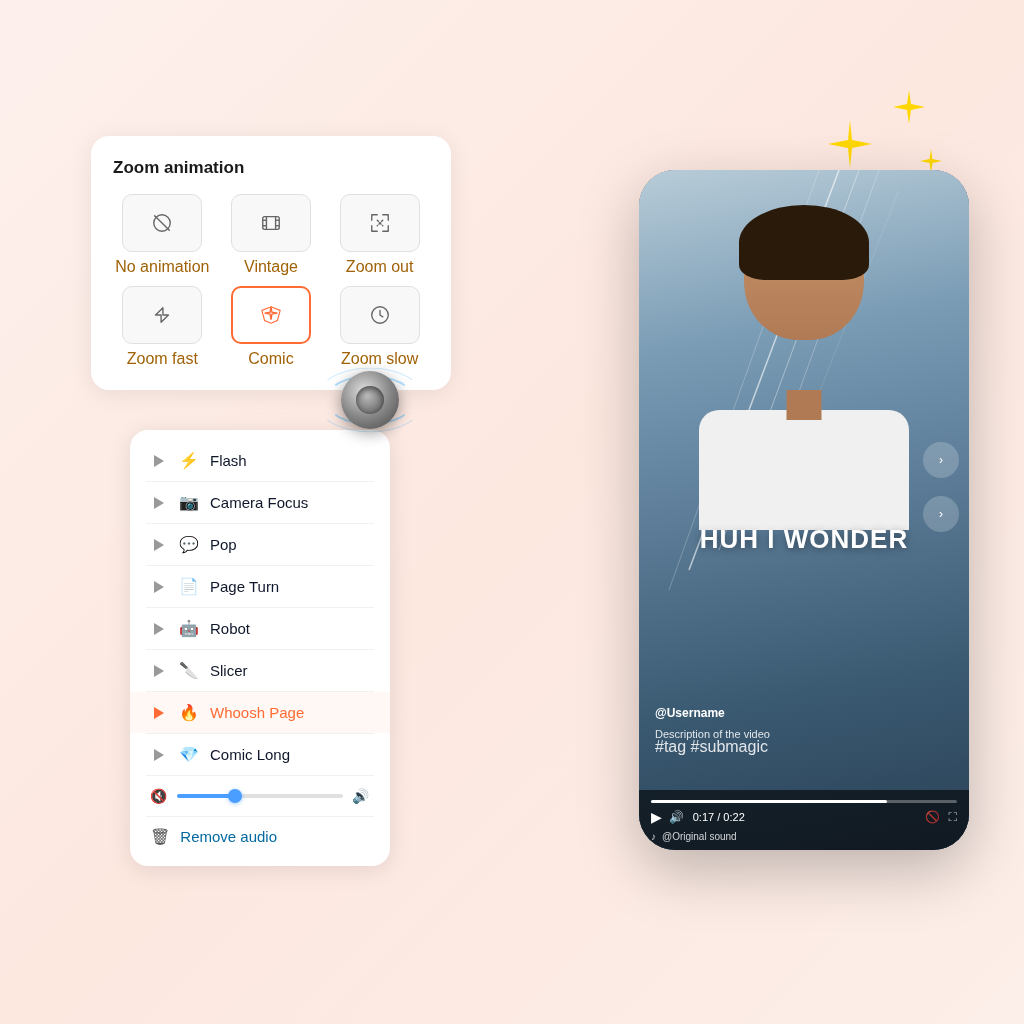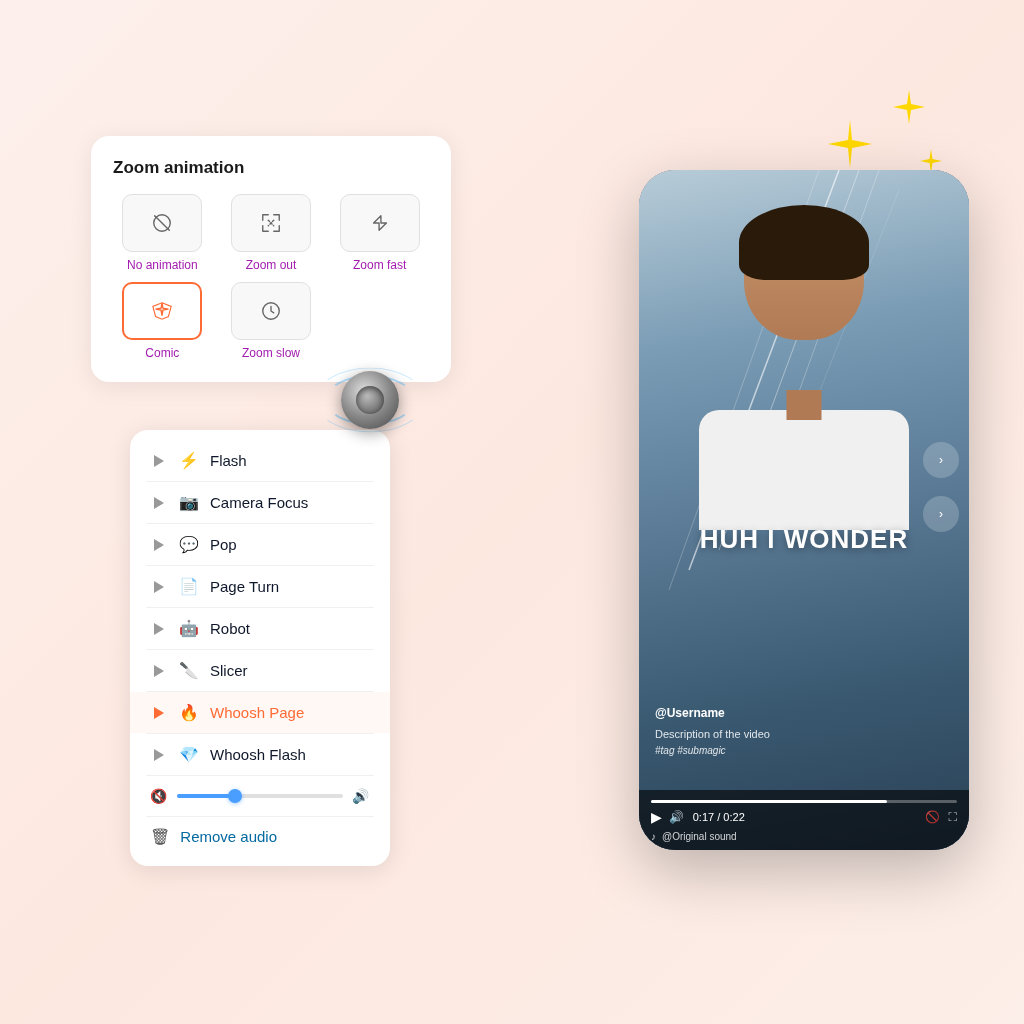--- a/index.html
+++ b/index.html
@@ -52,22 +52,22 @@
       justify-content: center;
       cursor: pointer;
       font-size: 20px;
       color: #666;
     }
     .zoom-btn.selected {
       border: 2px solid #ff6b35;
       background: #fff;
     }
     .zoom-label {
-      font-size: 12px;
-      color: #a21caf;
+      font-size: 16px;
+      color: #a16207;
       text-align: center;
     }
     .zoom-btn svg {
       width: 22px;
       height: 22px;
       stroke: #666;
       fill: none;
       stroke-width: 1.5;
     }
 
@@ -262,22 +262,21 @@
       bottom: 110px;
       left: 16px;
       color: rgba(255,255,255,0.85);
       font-size: 11px;
     }
     .hashtags {
       position: absolute;
       bottom: 94px;
       left: 16px;
       color: rgba(255,255,255,0.85);
-      font-size: 10px;
-      font-style: italic;
+      font-size: 16px;
     }
     
     .video-controls {
       position: absolute;
       bottom: 0;
       left: 0;
       right: 0;
       background: rgba(0,0,0,0.6);
       padding: 8px 12px;
       display: flex;
@@ -380,20 +379,34 @@
       <button class="zoom-btn">
         <svg viewBox="0 0 24 24">
           <circle cx="12" cy="12" r="9"></circle>
           <line x1="4" y1="4" x2="20" y2="20" stroke-linecap="round"></line>
         </svg>
       </button>
       <span class="zoom-label">No animation</span>
     </div>
 
 
+    <div class="zoom-item">
+      <button class="zoom-btn">
+        <svg viewBox="0 0 24 24">
+          <rect x="3" y="5" width="18" height="14" rx="2"></rect>
+          <line x1="7" y1="5" x2="7" y2="19"></line>
+          <line x1="17" y1="5" x2="17" y2="19"></line>
+          <line x1="3" y1="9" x2="7" y2="9"></line>
+          <line x1="17" y1="9" x2="21" y2="9"></line>
+          <line x1="3" y1="15" x2="7" y2="15"></line>
+          <line x1="17" y1="15" x2="21" y2="15"></line>
+        </svg>
+      </button>
+      <span class="zoom-label">Vintage</span>
+    </div>
 
     <div class="zoom-item">
       <button class="zoom-btn">
         <svg viewBox="0 0 24 24">
           <path d="M3 3 L9 3 M3 3 L3 9 M21 3 L15 3 M21 3 L21 9 M3 21 L9 21 M3 21 L3 15 M21 21 L15 21 M21 21 L21 15" stroke-linecap="round"></path>
           <line x1="9" y1="9" x2="15" y2="15" stroke-linecap="round" stroke-dasharray="2,2"></line>
           <line x1="15" y1="9" x2="9" y2="15" stroke-linecap="round" stroke-dasharray="2,2"></line>
         </svg>
       </button>
       <span class="zoom-label">Zoom out</span>
@@ -503,21 +516,21 @@
     <span class="sound-emoji">🔥</span>
     <span class="sound-name active">Whoosh Page</span>
   </div>
   <div class="sound-divider"></div>
 
   <div class="sound-item">
     <div class="play-btn">
         <div class="play-icon"></div>
       </div>
     <span class="sound-emoji">💎</span>
-    <span class="sound-name">Whoosh Flash</span>
+    <span class="sound-name">Comic Long</span>
   </div>
   <div class="sound-divider"></div>
 
   <div class="volume-row">
     <span class="vol-icon">🔇</span>
     <div class="vol-slider">
       <div class="vol-fill"></div>
       <div class="vol-thumb"></div>
     </div>
     <span class="vol-max">🔊</span>

